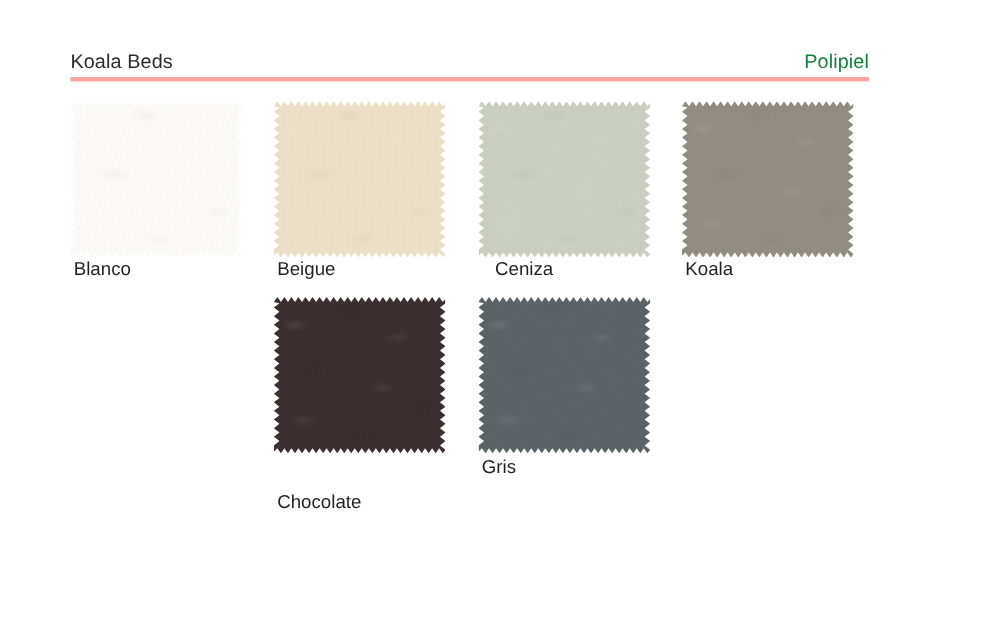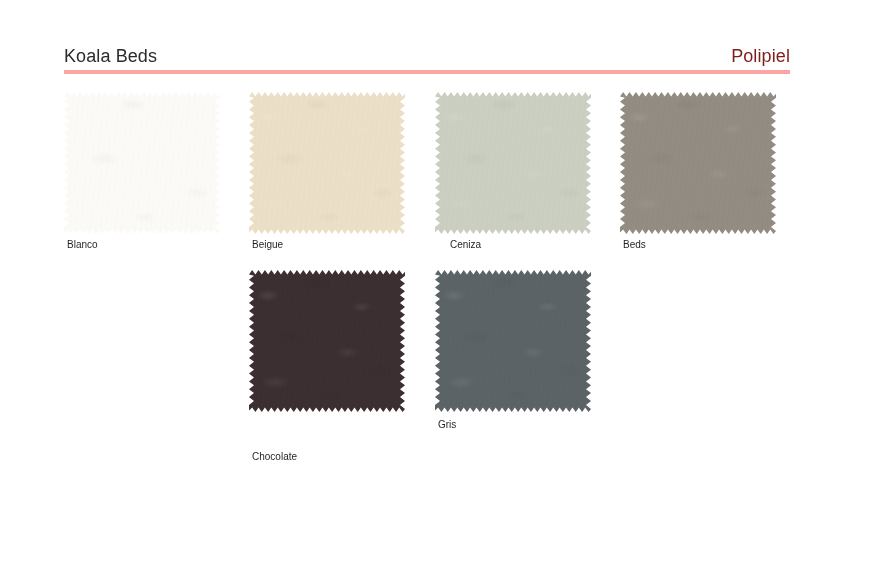--- a/index.html
+++ b/index.html
@@ -34,21 +34,21 @@
     color: #2b2b2b;
     letter-spacing: 0.1px;
     white-space: nowrap;
   }
   .header-subtitle {
     position: absolute;
     right: 0;
     top: 0;
     font-size: 18px;
     line-height: 24px;
-    color: #7f1d1d;
+    color: #15803d;
     letter-spacing: 0.1px;
     white-space: nowrap;
   }
 
   
   .grid {
     position: absolute;
     left: 64px;
     top: 92px;
     width: 726px;
@@ -176,21 +176,21 @@
     opacity: 0.10;
     background-image:
       repeating-linear-gradient(96deg,  rgba(0,0,0,.10) 0 1px, rgba(0,0,0,0) 1px 5px),
       repeating-linear-gradient(-72deg, rgba(255,255,255,.10) 0 1px, rgba(255,255,255,0) 1px 6px);
     pointer-events: none;
   }
 
   .swatch-label {
     position: absolute;
     left: 3px;
-    font-size: 10px;
+    font-size: 17px;
     line-height: 14px;
     color: #231f20;
     white-space: nowrap;
   }
 </style>
 </head>
 <body>
 
 <div class="header">
   <div class="header-title">Koala Beds</div>
@@ -215,21 +215,21 @@
     <div class="cell c2">
       <div class="swatch-wrap">
         <div class="swatch" style="background-color: rgb(203, 207, 193);"></div>
       </div>
       <div class="swatch-label" style="top: 146px; margin-left: 12px;">Ceniza</div>
     </div>
     <div class="cell c3">
       <div class="swatch-wrap">
         <div class="swatch" style="background-color: rgb(147, 140, 130);"></div>
       </div>
-      <div class="swatch-label" style="top: 146px;">Beds</div>
+      <div class="swatch-label" style="top: 146px;">Koala</div>
     </div>
   </div>
 
   <div class="row">
     <div class="cell c1">
       <div class="swatch-wrap">
         <div class="swatch" style="background-color: rgb(59, 47, 49);"></div>
       </div>
       <div class="swatch-label" style="top: 148px; margin-top: 32px;">Chocolate</div>
     </div>

